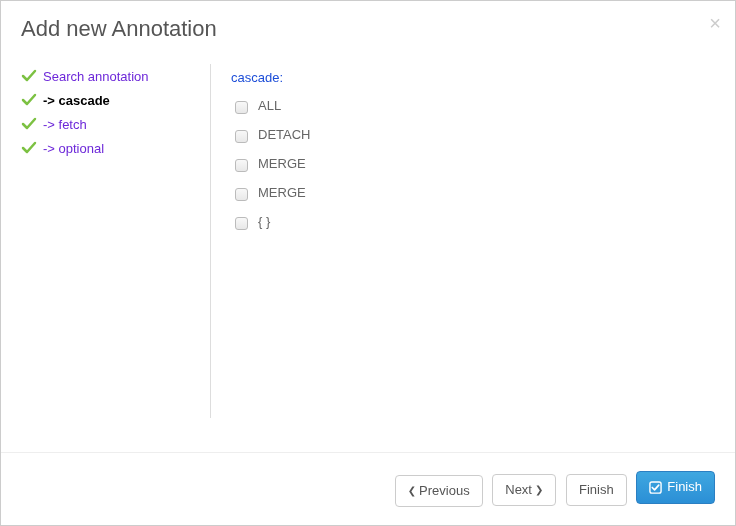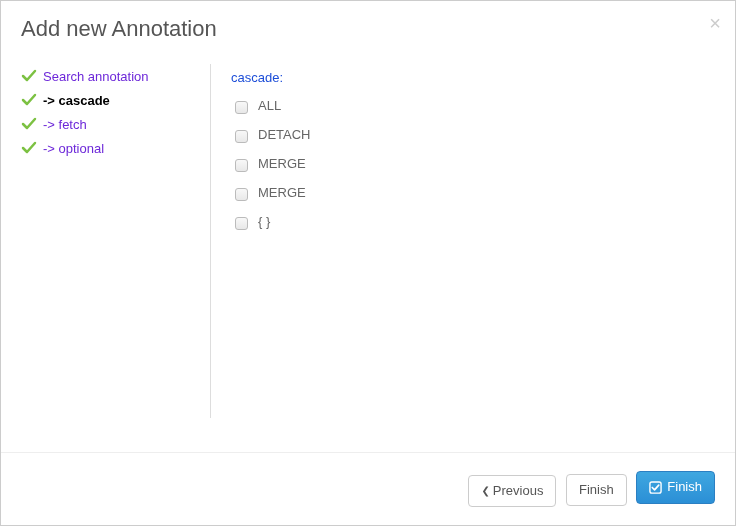--- a/index.html
+++ b/index.html
@@ -222,20 +222,24 @@
 
     </div>
   </div>
 
   <div class="modal-footer">
     <button class="btn">
       <span class="chev chev-left">❮</span>
       <span>Previous</span>
     </button>
     <button class="btn">
+      <span>Next</span>
+      <span class="chev chev-right">❯</span>
+    </button>
+    <button class="btn">
       <span>Finish</span>
     </button>
     <button class="btn btn-primary">
       <span class="finish-icon">
         <svg viewBox="0 0 14 14" width="13" height="13">
           <rect x="1" y="1" width="12" height="12" rx="2" fill="none" stroke="#fff" stroke-width="1.5"></rect>
           <path d="M3.5 7 L6 9.5 L10.5 4.5" stroke="#fff" stroke-width="1.8" fill="none" stroke-linecap="round" stroke-linejoin="round"></path>
         </svg>
       </span>
       <span>Finish</span>

